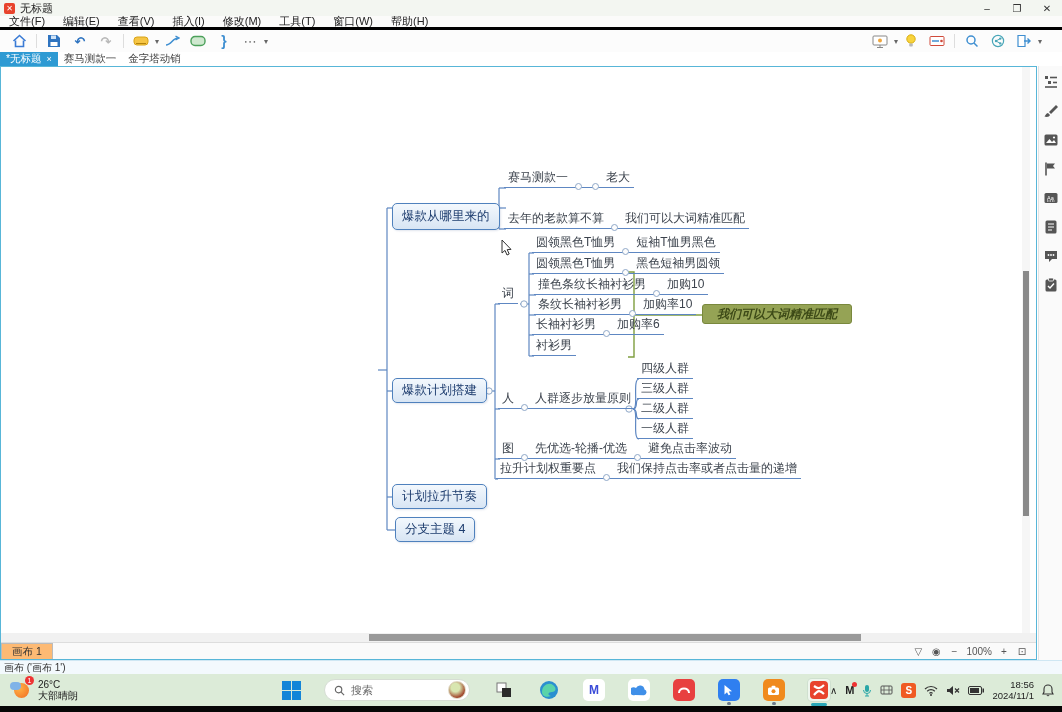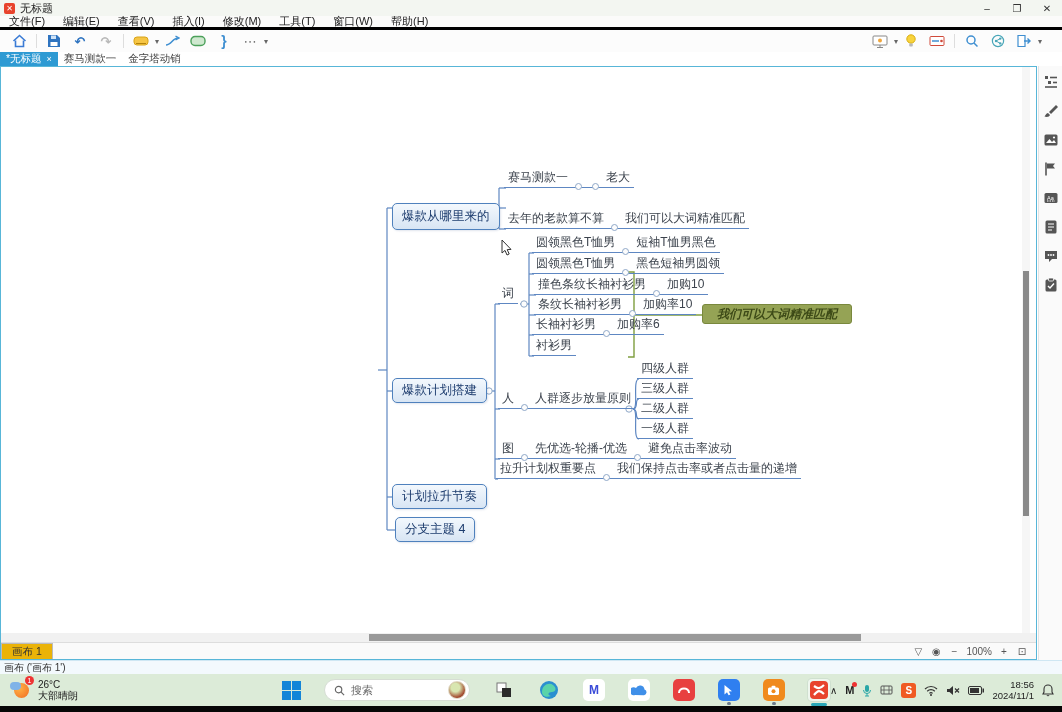--- a/index.html
+++ b/index.html
@@ -31,21 +31,21 @@
   .dtab .x { margin-left:5px; font-size:9px; }
 
   
   #editor { left:0; top:66px; width:1037px; height:594px; border:1px solid #58b6d8; background:#fff; }
   #canvas { position:absolute; left:0; top:0; width:1035px; height:566px; background:#fff; overflow:hidden; }
   #vscroll { position:absolute; right:6px; top:0; width:8px; height:566px; background:#f6f6f6; }
   #vthumb { position:absolute; left:1px; top:204px; width:6px; height:245px; background:#8a8a8a; }
   #hscroll { position:absolute; left:0; top:566px; width:1035px; height:9px; background:#f1f1f1; }
   #hthumb { position:absolute; left:368px; top:1px; width:492px; height:7px; background:#9a9a9a; }
   #sheetrow { position:absolute; left:0; top:575px; width:1035px; height:17px; background:#fafafa; border-top:1px solid #ddd; display:flex; align-items:center; font-size:10.5px; color:#333; }
-  .sheet-tab { height:16px; background:#eab308; border:1px solid #bbb; border-bottom:none; padding:0 10px; display:flex; align-items:center; }
+  .sheet-tab { height:16px; background:#fdba74; border:1px solid #bbb; border-bottom:none; padding:0 10px; display:flex; align-items:center; }
   .zoomctl { margin-left:auto; display:flex; align-items:center; gap:6px; padding-right:8px; color:#555; font-size:10px; }
   .zbtn { width:12px; text-align:center; }
 
   
   #sidebar { left:1038px; top:66px; width:24px; height:594px; background:#fafafa; border-left:1px solid #e3e3e3; display:flex; flex-direction:column; align-items:center; padding-top:8px; gap:13px; }
   .sb-ico { width:16px; height:16px; color:#555; }
   .sb-ico svg { width:16px; height:16px; display:block; }
 
   
   #statusbar { left:0; top:660px; width:1062px; height:14px; background:#f3f9fd; border-top:1px solid #cfe7f3; font-size:10px; color:#333; display:flex; align-items:center; padding-left:4px; }

